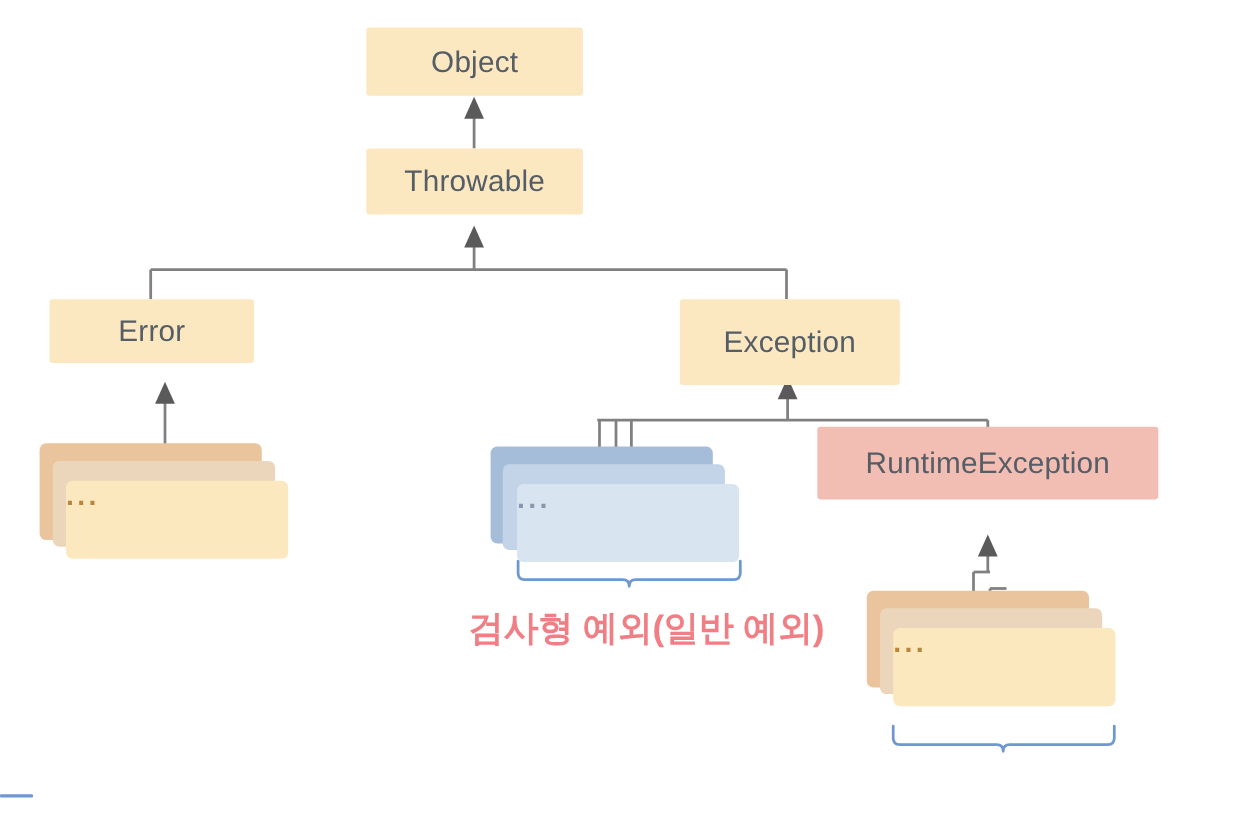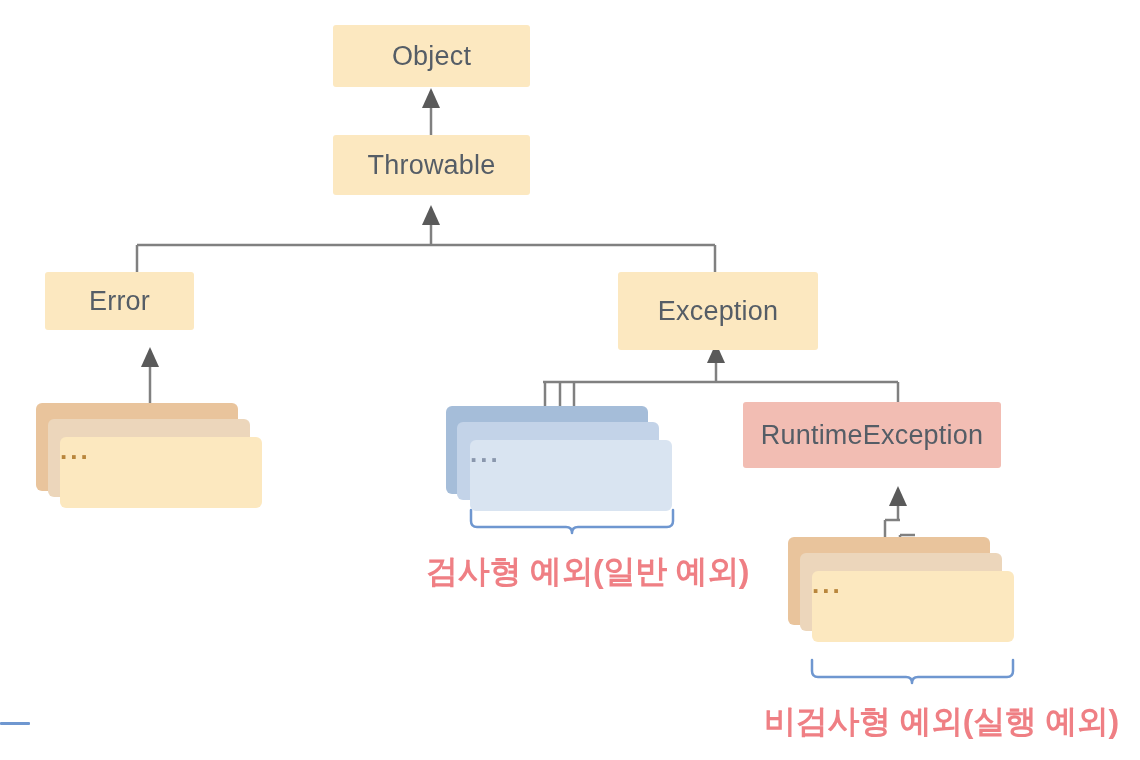--- a/index.html
+++ b/index.html
@@ -127,29 +127,29 @@
   </svg>
 
   <div class="node node-yellow" style="left:333px; top:135px; width:197px; height:60px;">
     <span>Throwable</span>
   </div>
 
   <div class="node node-yellow" style="left:333px; top:25px; width:197px; height:62px;">
     <span>Object</span>
   </div>
 
-  <div class="node node-yellow" style="left:45px; top:272px; width:149px; height:58px;">
+  <div class="node node-yellow" style="left:45px; top:272px; width:186px; height:58px;">
     <span>Error</span>
   </div>
 
   <div class="node node-yellow" style="left:618px; top:272px; width:200px; height:78px;">
     <span>Exception</span>
   </div>
 
-  <div class="node node-pink" style="left:743px; top:402px; width:258px; height:66px;">
+  <div class="node node-pink" style="left:743px; top:388px; width:310px; height:66px;">
     <span>RuntimeException</span>
   </div>
 
   <div class="stack" style="left:0; top:0;">
     <div class="layer o-back" style="left:36px; top:403px; width:202px; height:88px;"></div>
     <div class="layer o-mid" style="left:48px; top:419px; width:202px; height:78px;"></div>
     <div class="layer o-front" style="left:60px; top:437px; width:202px; height:71px;">
       <span class="ellipsis">...</span>
     </div>
   </div>
@@ -167,19 +167,16 @@
     <div class="layer o-mid" style="left:800px; top:553px; width:202px; height:78px;"></div>
     <div class="layer o-front" style="left:812px; top:571px; width:202px; height:71px;">
       <span class="ellipsis">...</span>
     </div>
   </div>
 
   <div class="brace-label" style="left:426px; top:550px;">
     <span>검사형 예외(일반 예외)</span>
   </div>
 
-  <div class="brace-label" style="left:764px; top:700px;">
-    <span>비검사형 예외(실행 예외)</span>
-  </div>
 
   <div class="accent-rule" style="left:0; top:722px; width:30px; height:3px;"></div>
 
 </div>
 
 </body></html>

